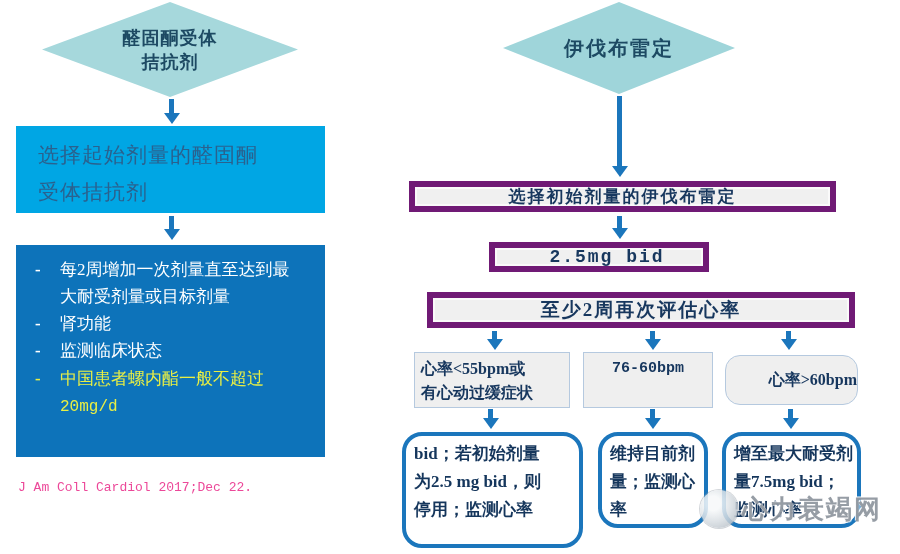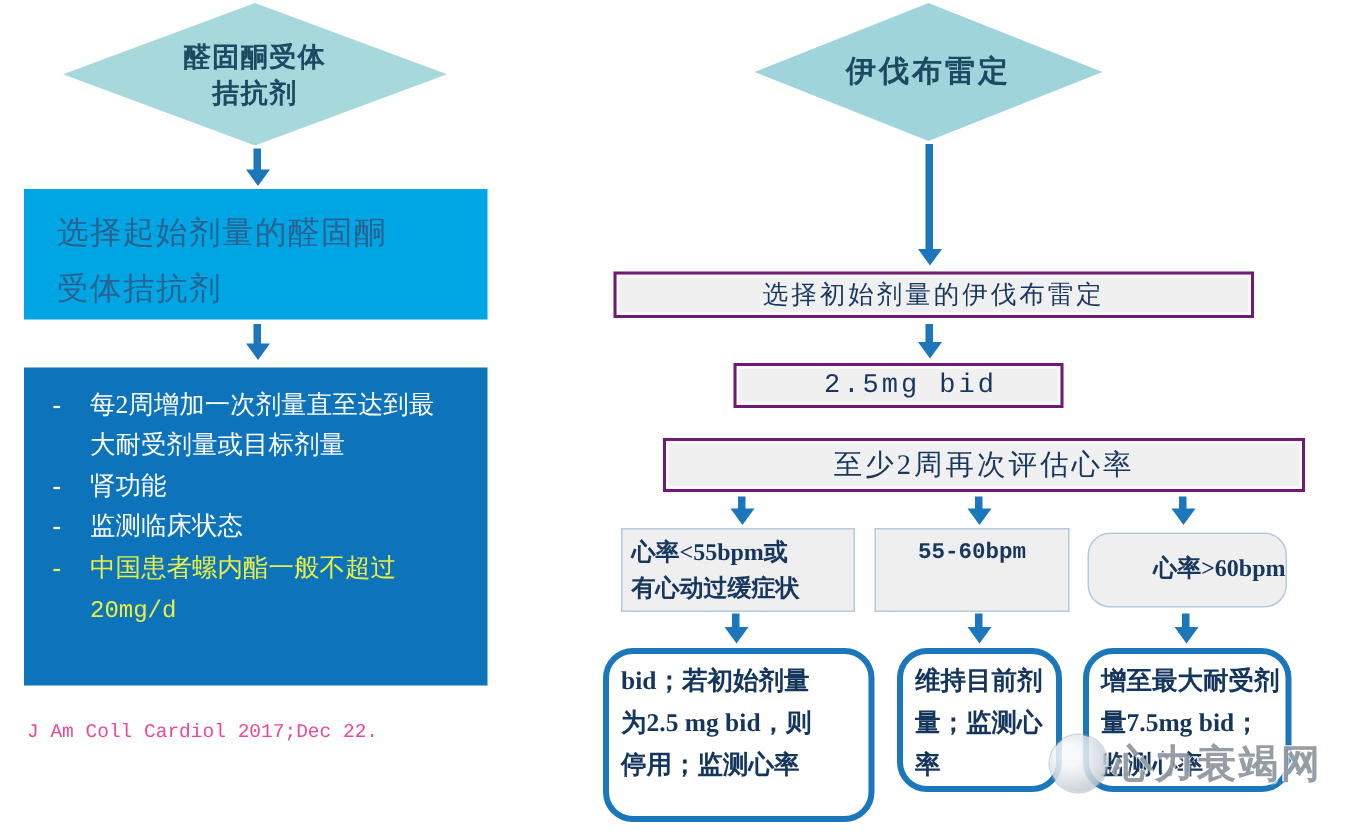--- a/index.html
+++ b/index.html
@@ -33,24 +33,24 @@
   }
   .bullet{display:flex;line-height:27px;}
   .bullet .dash{width:25px;flex:none;font-weight:bold;}
   .bullet.highlight{color:#e9ef44;line-height:29px;}
   .citation{
     position:absolute;left:18px;top:480px;color:#ec4899;font-size:13px;
     font-family:"Liberation Mono","DejaVu Sans Mono",monospace;
   }
   
   .stepbox{
-    position:absolute;background:#f0f0f0;border:2px solid #701a75;box-sizing:border-box;
+    position:absolute;background:#f0f0f0;border:6px solid #701a75;box-sizing:border-box;
     display:flex;align-items:center;justify-content:center;
     box-shadow:inset 0 0 0 2px #fafafa;
-    color:#17375e;font-weight:normal;text-align:center;
+    color:#17375e;font-weight:bold;text-align:center;
   }
   .condbox{
     position:absolute;background:#efefef;border:1.5px solid #b5c9df;box-sizing:border-box;
     color:#17375e;font-weight:bold;font-size:16px;line-height:24px;
   }
   .actionbox{
     position:absolute;background:#ffffff;border:4px solid #1b76bc;border-radius:20px;
     box-sizing:border-box;color:#15365c;font-weight:bold;font-size:17px;line-height:28px;
     padding:4px 2px 0 8px;
   }
@@ -129,34 +129,34 @@
   <div class="stepbox" style="left:409px;top:181px;width:427px;height:31px;font-size:17px;letter-spacing:2px;">
     <span>选择初始剂量的伊伐布雷定</span>
   </div>
 
   <div class="varrow" style="left:617px;top:216px;height:13px;"></div>
 
   <div class="stepbox mono" style="left:489px;top:242px;width:220px;height:30px;font-size:18px;letter-spacing:2px;padding-left:16px;">
     <span>2.5mg bid</span>
   </div>
 
-  <div class="stepbox" style="left:442px;top:292px;width:428px;height:36px;font-size:19px;letter-spacing:2px;">
+  <div class="stepbox" style="left:427px;top:292px;width:428px;height:36px;font-size:19px;letter-spacing:2px;">
     <span>至少2周再次评估心率</span>
   </div>
 
   <div class="varrow" style="left:492px;top:331px;height:9px;"></div>
   <div class="varrow" style="left:650px;top:331px;height:9px;"></div>
   <div class="varrow" style="left:786px;top:331px;height:9px;"></div>
 
   <div class="condbox" style="left:414px;top:352px;width:156px;height:56px;padding:4px 0 0 6px;">
     <div>心率&lt;55bpm或</div>
     <div>有心动过缓症状</div>
   </div>
   <div class="condbox" style="left:583px;top:352px;width:130px;height:56px;padding-top:4px;text-align:center;">
-    <div class="mono" style="font-size:15px;">55-60bpm</div>
+    <div class="mono" style="font-size:15px;">76-60bpm</div>
   </div>
   <div class="condbox" style="left:725px;top:355px;width:133px;height:50px;display:flex;align-items:center;justify-content:flex-end;border-radius:15px;">
     <div>心率&gt;60bpm</div>
   </div>
 
   <div class="varrow" style="left:488px;top:409px;height:10px;"></div>
   <div class="varrow" style="left:650px;top:409px;height:10px;"></div>
   <div class="varrow" style="left:788px;top:409px;height:10px;"></div>
 
   <div class="actionbox" style="left:402px;top:432px;width:181px;height:116px;">

